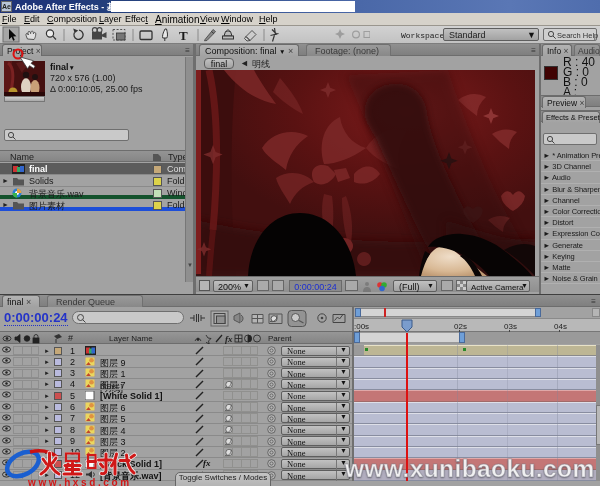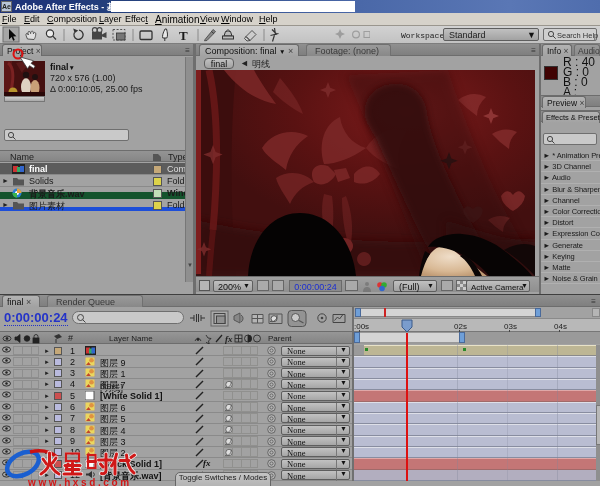--- a/index.html
+++ b/index.html
@@ -173,21 +173,21 @@
     </div>
     <div style="position:relative;height:12px;border-bottom:1px solid #8a8a8a;">
       <span style="position:absolute;left:2px;top:2px;font-size:7px;color:#222;">►</span>
       <svg style="position:absolute;left:12px;top:1px;" width="13" height="10">
             <path d="M1 2 h4 l1.5 1.5 H12 v6 H1 Z" fill="#555"></path>
           </svg>
       <span style="position:absolute;left:29px;top:1px;color:#1a1a1a;">Solids</span>
       <span style="position:absolute;left:153px;top:1.5px;width:9px;height:9px;background:#ddd34a;border:1px solid #555;"></span>
       <span style="position:absolute;left:167px;top:1px;color:#1a1a1a;">Fold</span>
     </div>
-    <div style="position:relative;height:12px;border-bottom:7px solid #14532d;font-weight:bold;">
+    <div style="position:relative;height:12px;border-bottom:4px solid #14532d;">
       <svg style="position:absolute;left:12px;top:1px;" width="12" height="10">
             <circle cx="5" cy="5" r="4.5" fill="#2a7fd4"></circle>
             <circle cx="5" cy="5" r="2" fill="#fff"></circle>
             <path d="M5 0.5 A4.5 4.5 0 0 1 9.5 5 L5 5 Z" fill="#e8a33a"></path>
             <path d="M5 9.5 A4.5 4.5 0 0 1 0.5 5 L5 5 Z" fill="#3ab54a"></path>
           </svg>
       <span style="position:absolute;left:29px;top:1px;color:#1a1a1a;">背景音乐.wav</span>
       <span style="position:absolute;left:153px;top:1.5px;width:9px;height:9px;background:#c2e0b8;border:1px solid #555;"></span>
       <span style="position:absolute;left:167px;top:1px;color:#1a1a1a;">Wind</span>
     </div>
@@ -940,14 +940,15 @@
           <path d="M61.5 12 l2.5 3"></path>
       <path d="M77.5 2 C76.5 7 75 11 72.5 14"></path>
           <path d="M76 9 V22"></path>
       <path d="M81 8.5 h9"></path>
           <path d="M87.5 3 C88 11 91 18 95 21"></path>
           <path d="M92 5.5 l3.5 -2.5"></path>
     </g>
     <text x="28" y="36.5" font-size="10px" font-weight="bold" fill="#d01818" style="letter-spacing:2.6px;">www.hxsd.com</text>
   </svg>
 </div>
+<div class="abs" id="wm2" style="left:345px;top:455px;width:255px;height:31px;font-size:24.5px;font-weight:bold;color:rgba(255,255,255,0.9);-webkit-text-stroke:1px rgba(130,130,140,0.5);text-shadow:0 1px 2px rgba(60,60,70,0.65);white-space:nowrap;letter-spacing:0.4px;">www.xunibaoku.com</div>
 
 </div>
 
 </body></html>

